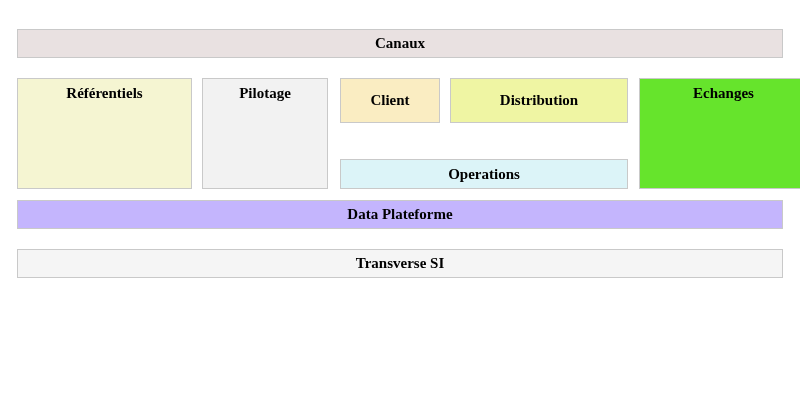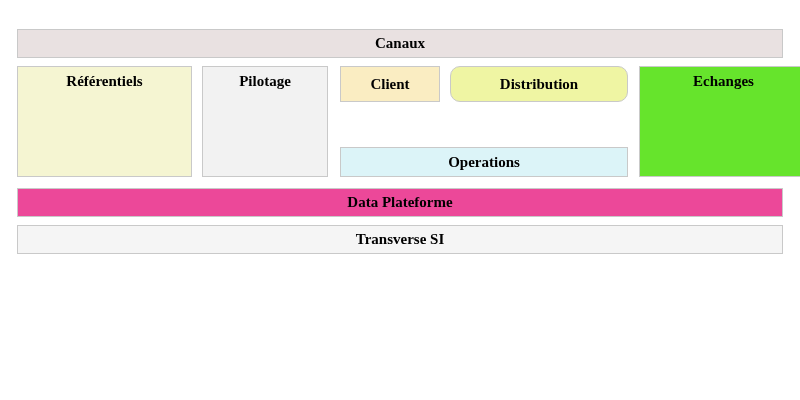--- a/index.html
+++ b/index.html
@@ -24,21 +24,21 @@
     box-sizing: border-box;
     border: 1px solid #c9c9c9;
     display: flex;
     align-items: center;
     justify-content: center;
     text-align: center;
   }
   .bar {
     width: 100%;
     height: 29px;
-    margin-bottom: 8px;
+    margin-bottom: 20px;
   }
   .middle-row {
     display: flex;
     height: 111px;
     margin-bottom: 11px;
   }
   .tall {
     align-items: flex-start;
     padding-top: 6px;
     height: 100%;
@@ -50,24 +50,24 @@
     margin-right: 11px;
     flex: 0 0 auto;
     display: flex;
     flex-direction: column;
     justify-content: space-between;
     height: 100%;
   }
   .echanges { width: 169px; flex: 0 0 auto; }
   .center-top {
     display: flex;
-    height: 36px;
+    height: 45px;
   }
   .client       { width: 100px; margin-right: 10px; flex: 0 0 auto; }
-  .distribution { flex: 1 1 auto; border-radius: 10px; }
+  .distribution { flex: 1 1 auto; }
   .center-bar { height: 30px; width: 100%; }
   .bar:last-child { margin-bottom: 0; }
 </style>
 </head>
 <body>
 
 <div class="diagram">
 
   <div class="box bar" style="background-color: rgb(233, 225, 225);">
     <span>Canaux</span>
@@ -100,21 +100,21 @@
 
 
     </div>
 
     <div class="box tall echanges" style="background-color: rgb(102, 228, 44);">
       <span>Echanges</span>
     </div>
 
   </div>
 
-  <div class="box bar" style="background-color: #ec4899;">
+  <div class="box bar" style="background-color: #c4b5fd;">
     <span>Data Plateforme</span>
   </div>
 
   <div class="box bar" style="background-color: rgb(245, 245, 245);">
     <span>Transverse SI</span>
   </div>
 
 </div>
 
 </body></html>

